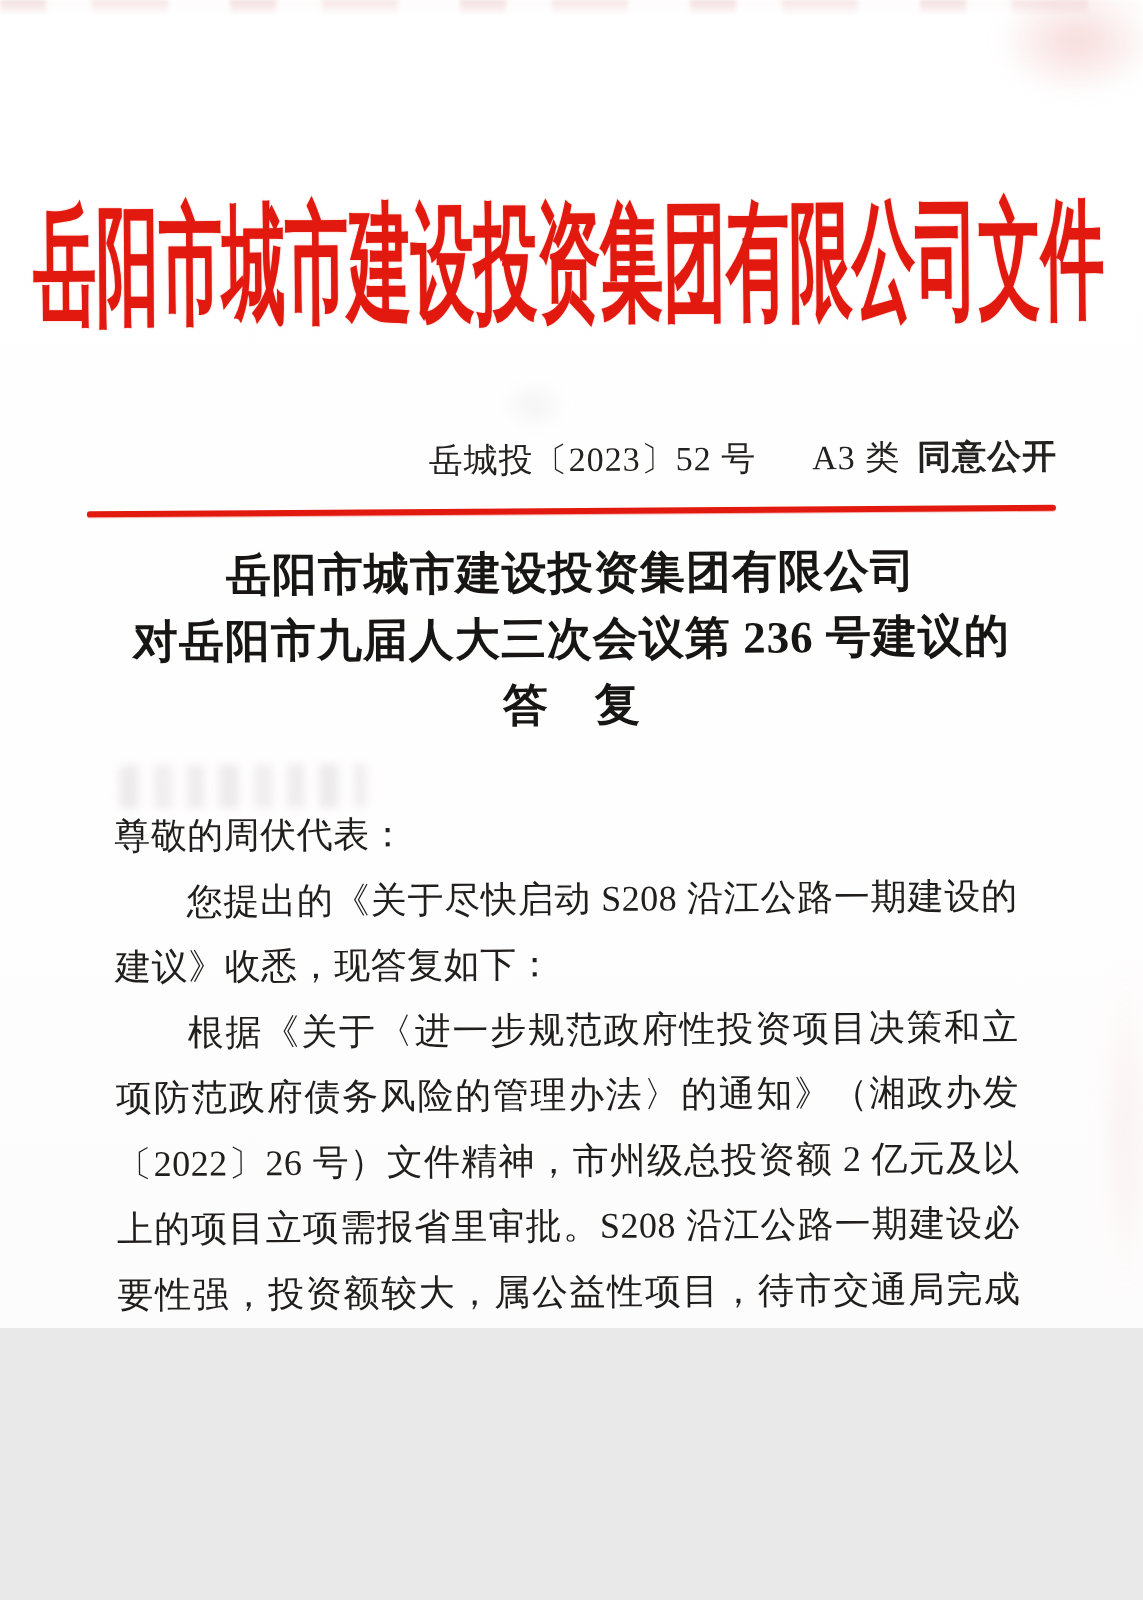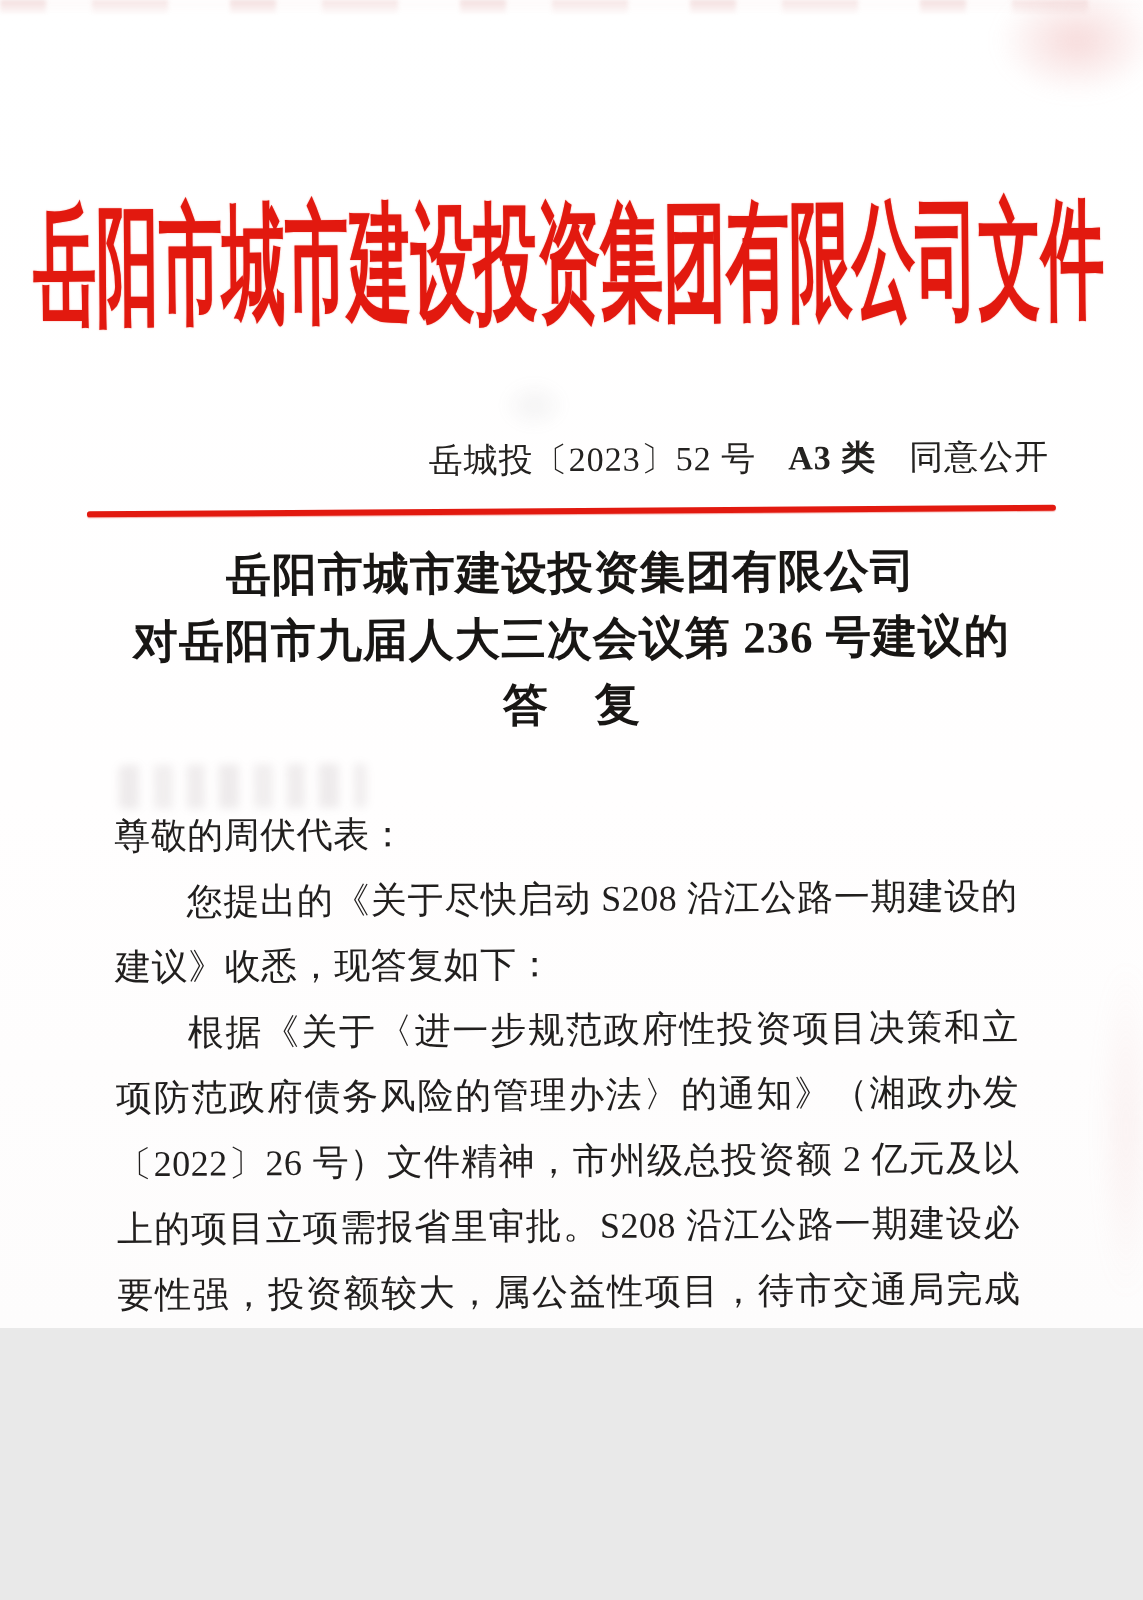--- a/index.html
+++ b/index.html
@@ -59,22 +59,22 @@
     margin:0;white-space:nowrap;
     font-size:63px;line-height:63px;font-weight:bold;
     letter-spacing:0px;color:var(--red);
     text-shadow:0 0 1px rgba(226,25,15,.55);
   }
   .docline{
     position:absolute;top:440px;left:430px;
     font-size:34px;line-height:40px;color:#242220;white-space:nowrap;
     letter-spacing:1px;
   }
-  .docline .seg-category{margin-left:32px;font-weight:bold;}
-  .docline .seg-disclosure{margin-left:33px;}
+  .docline .seg-category{margin-left:56px;}
+  .docline .seg-disclosure{margin-left:17px;font-weight:bold;}
   .red-rule{
     position:absolute;top:508px;left:88px;width:969px;height:6px;
     background:var(--red);border-radius:3px;
     box-shadow:0 1px 1px rgba(226,25,15,.35);
   }
   .doc-title{
     position:absolute;top:540px;left:0;width:100%;
     text-align:center;font-weight:bold;color:#181614;
     font-size:45px;line-height:66px;letter-spacing:1px;
   }

